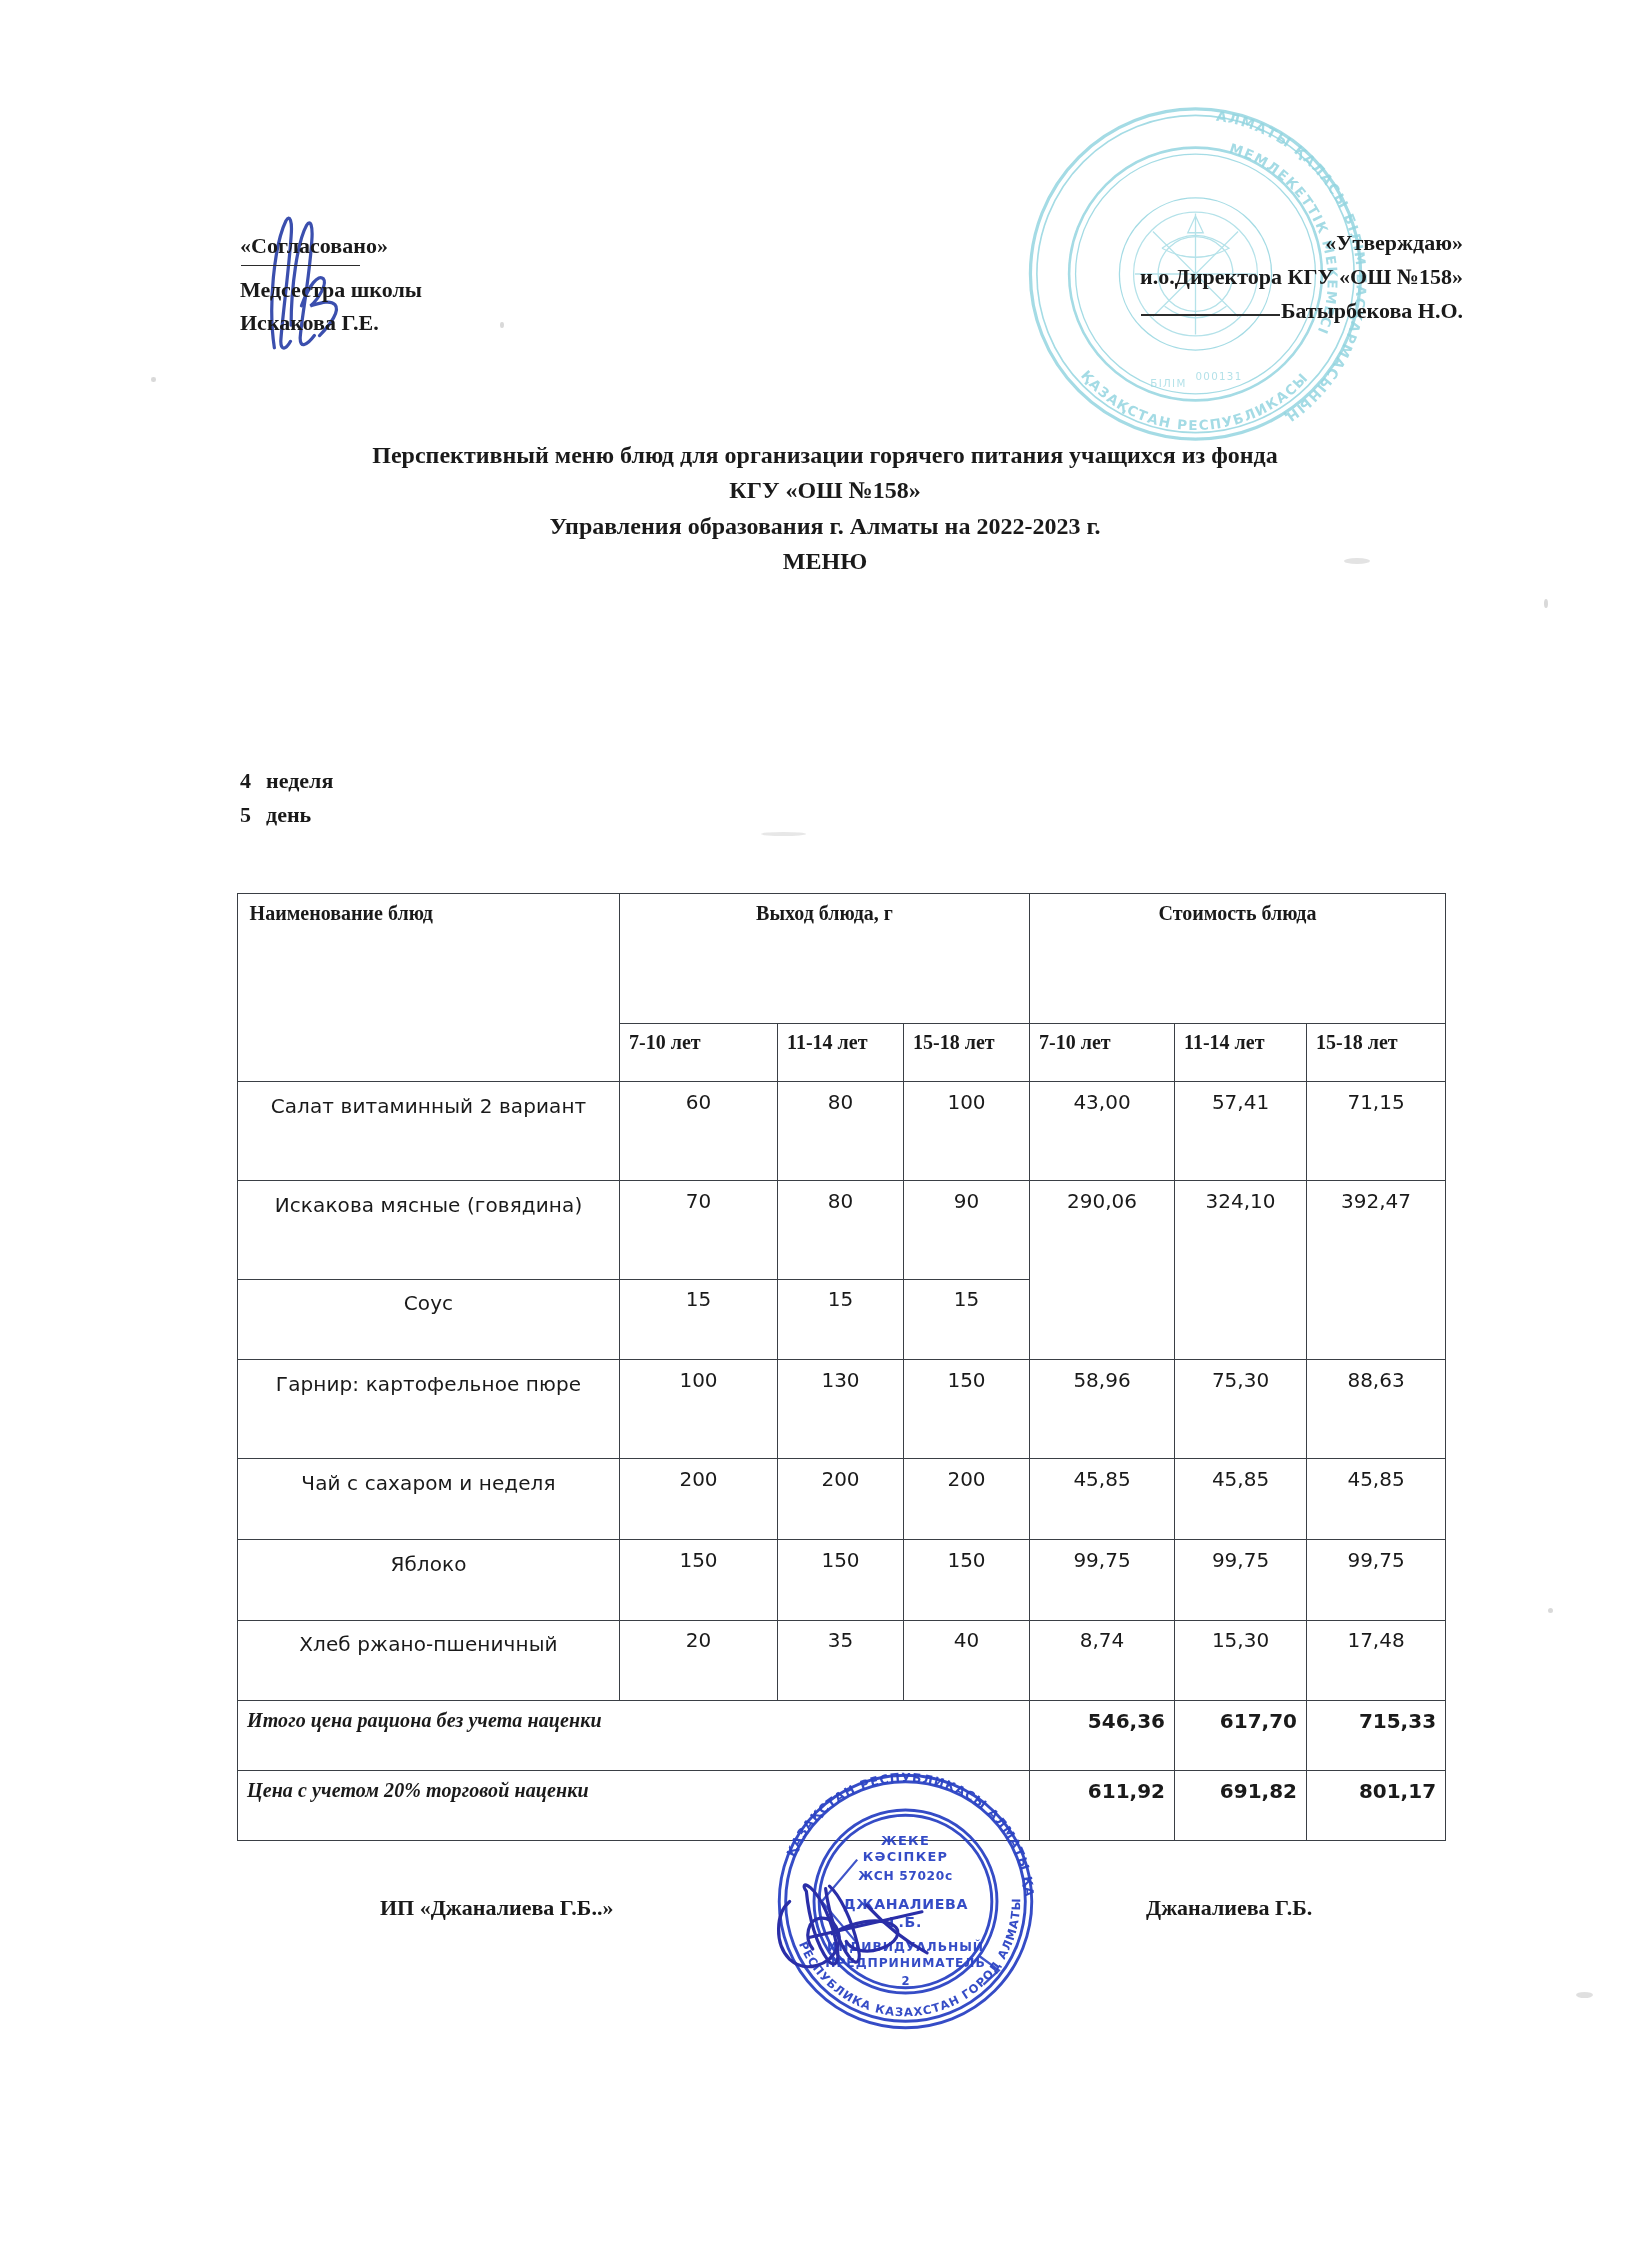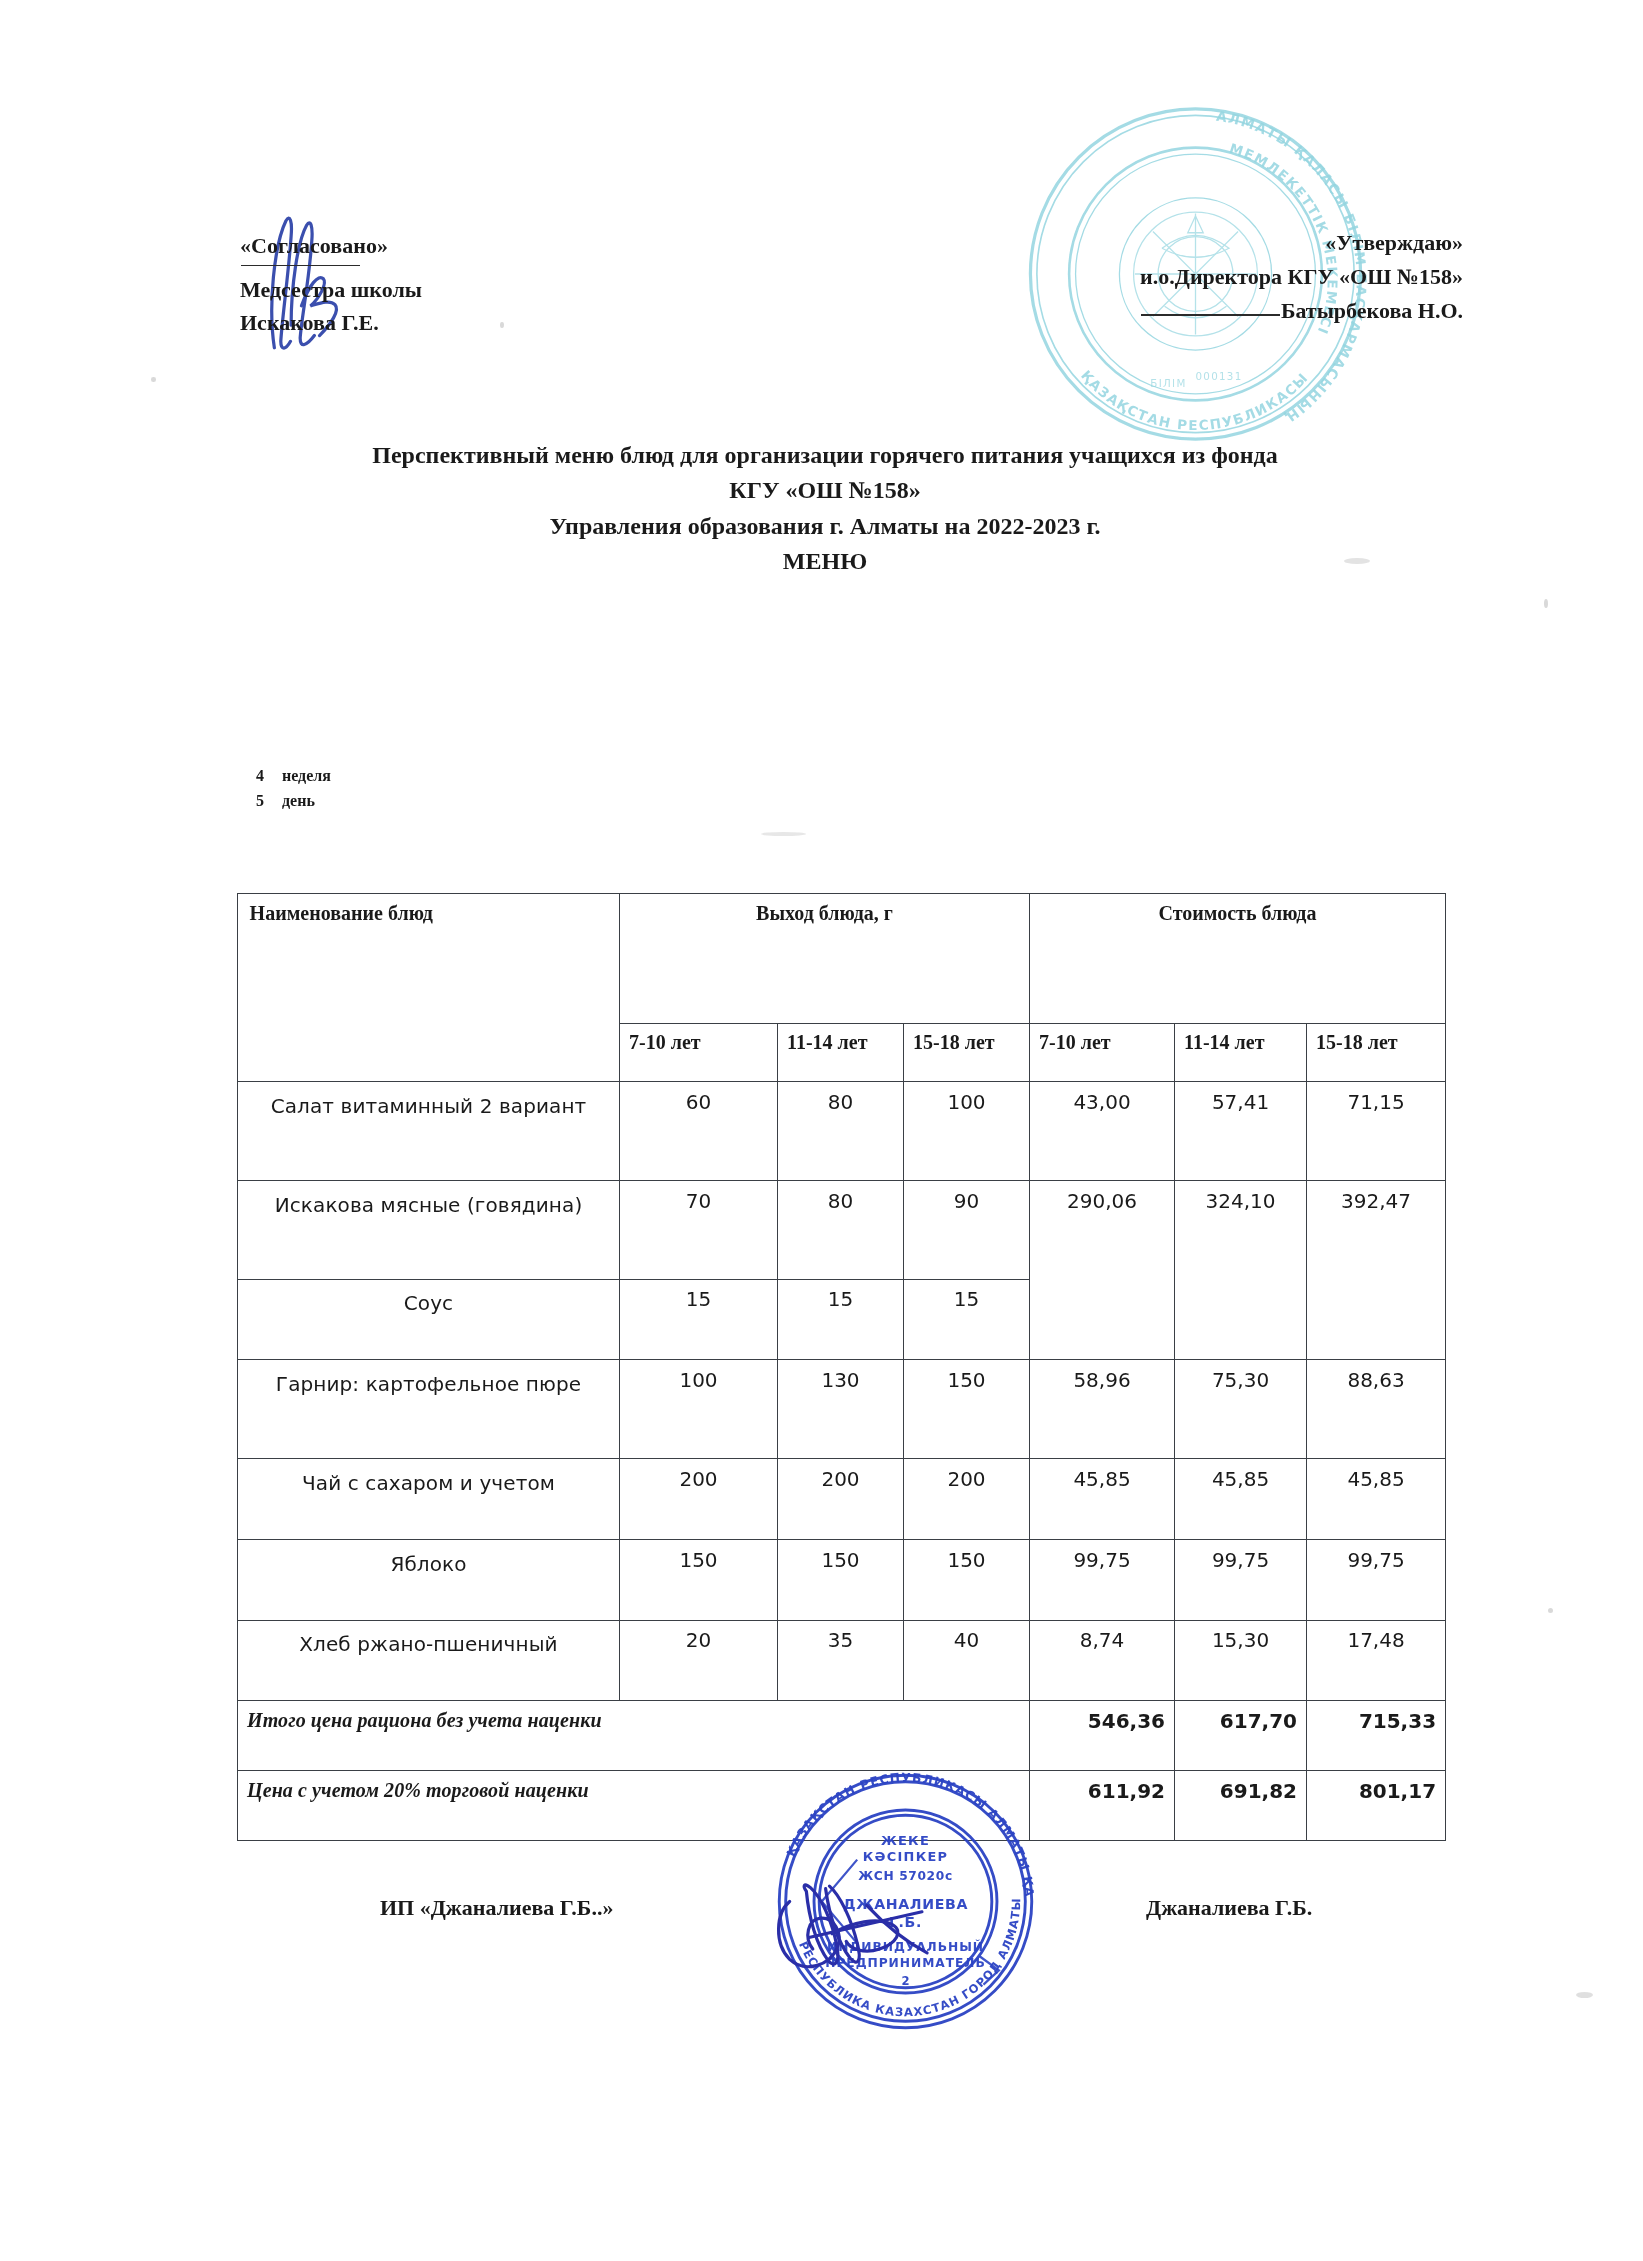--- a/index.html
+++ b/index.html
@@ -31,21 +31,21 @@
   .hdr-left{position:absolute;left:240px;top:229px;width:490px;font-size:22px;line-height:1.5;font-weight:700;}
   .hdr-left .rule{width:119px;height:1.9px;background:#2b2b2b;margin:2.6px 0 6.4px 1.3px;}
   .hdr-right{position:absolute;left:857px;top:226px;width:606px;text-align:right;font-size:22px;line-height:1.55;font-weight:700;}
   .hdr-right .nm{display:inline-block;position:relative;}
   .hdr-right .rule2{display:inline-block;width:139px;border-bottom:2.6px solid #2b2b2b;vertical-align:2.6px;margin-right:1.3px;}
 
   
   .title{position:absolute;left:161px;top:438px;width:1328px;text-align:center;font-weight:700;font-size:24px;line-height:1.47;}
 
   
-  .weekday{position:absolute;left:256px;top:764px;font-size:16px;font-weight:700;line-height:1.55;}
+  .weekday{position:absolute;left:240px;top:764px;font-size:22px;font-weight:700;line-height:1.55;}
   .weekday span.num{display:inline-block;width:26px;}
 
   
   .tbl-wrap{position:absolute;left:237px;top:893px;width:1207px;}
   table.menu{border-collapse:collapse;width:100%;table-layout:fixed;}
   table.menu td,table.menu th{
     border:1.3px solid #3a3f45;
     vertical-align:top;
     padding:7.7px 9px 0 9px;
     font-size:20px;
@@ -236,21 +236,21 @@
         <tr class="r-tall">
           <td class="dish">Гарнир:  картофельное пюре</td>
           <td class="num">100</td>
           <td class="num">130</td>
           <td class="num">150</td>
           <td class="num">58,96</td>
           <td class="num">75,30</td>
           <td class="num">88,63</td>
         </tr>
         <tr class="r-mid">
-          <td class="dish">Чай с сахаром и учетом</td>
+          <td class="dish">Чай с сахаром и неделя</td>
           <td class="num">200</td>
           <td class="num">200</td>
           <td class="num">200</td>
           <td class="num">45,85</td>
           <td class="num">45,85</td>
           <td class="num">45,85</td>
         </tr>
         <tr class="r-mid">
           <td class="dish">Яблоко</td>
           <td class="num">150</td>

